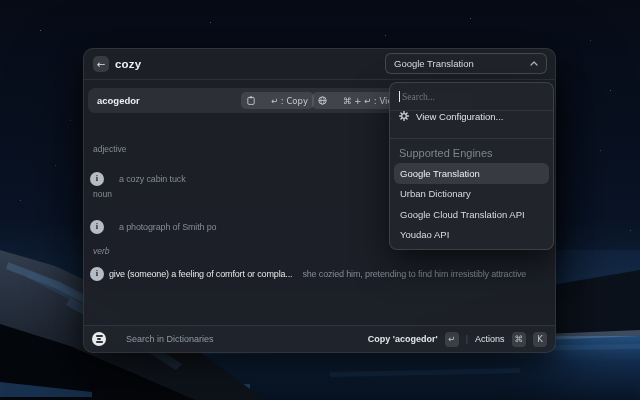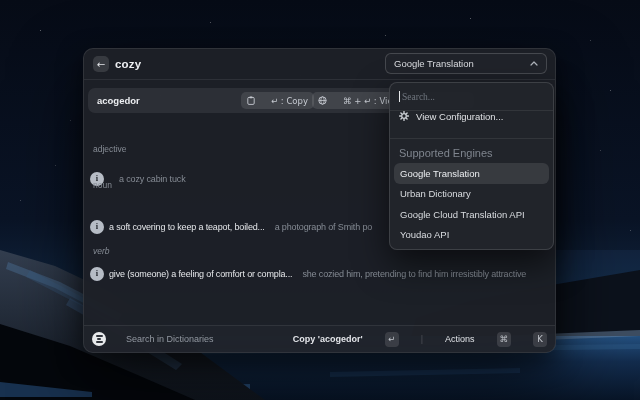--- a/index.html
+++ b/index.html
@@ -51,32 +51,32 @@
   .badge-view{left:224px;width:162px;}
   
   .list-row{position:absolute;left:6px;right:6px;height:25px;display:flex;align-items:center;white-space:nowrap;overflow:hidden;}
   .row-icon{flex:0 0 14px;width:14px;height:14px;border-radius:50%;background:#b6bcc5;margin-right:5px;
     display:flex;align-items:center;justify-content:center;}
   .row-icon .i-glyph{font-family:"Liberation Serif","DejaVu Serif",serif;font-size:8.5px;font-weight:700;color:#262a31;line-height:1;}
   .row-title{font-size:9px;font-weight:500;color:#e5e7ea;letter-spacing:-.15px;}
   .row-sub{font-size:9px;color:#858b94;margin-left:10px;letter-spacing:-.15px;}
   .section-label{position:absolute;left:9px;height:17px;line-height:17px;font-size:8.5px;color:#868c95;}
   .r-translation{top:68px;} .s-adjective{top:92px;} .r-adjective{top:117px;}
-  .s-noun{top:128px;} .r-noun{top:165px;} .s-verb{top:194px;font-style:italic;} .r-verb{top:212px;}
+  .s-noun{top:137px;} .r-noun{top:165px;} .s-verb{top:194px;font-style:italic;} .r-verb{top:212px;}
   
   .footer{position:absolute;left:0;right:0;bottom:0;height:27px;border-top:1px solid rgba(255,255,255,.08);
     display:flex;align-items:center;padding:0 8px;box-sizing:border-box;
     background:rgba(255,255,255,.015);border-radius:0 0 10px 10px;}
   .footer-left{display:flex;align-items:center;gap:20px;flex:1;}
   .dict-icon{width:14px;height:14px;border-radius:50%;background:#e8eaec;display:flex;flex-direction:column;
     align-items:center;justify-content:center;gap:1.5px;}
   .dict-icon i{display:block;width:7px;height:1.5px;background:#31353c;border-radius:1px;}
   .dict-icon i.short{width:4px;}
   .footer-label{font-size:9px;color:#9298a1;}
-  .footer-right{display:flex;align-items:center;gap:22px;}
+  .footer-right{display:flex;align-items:center;gap:7px;}
   .footer-action{font-size:9px;font-weight:600;color:#e3e5e9;}
   .footer-action.secondary{font-weight:500;color:#dfe2e6;}
   .key-badge{min-width:14px;height:15px;padding:0 3px;border-radius:4px;background:rgba(255,255,255,.12);
     display:flex;align-items:center;justify-content:center;font-size:8.5px;color:#c0c4cb;
     font-family:"DejaVu Sans",sans-serif;box-sizing:border-box;}
   .vsep{color:rgba(255,255,255,.18);font-size:9px;}
   
   .panel{position:absolute;left:305px;top:33px;width:165px;height:168px;z-index:60;
     background:rgba(33,36,43,.99);border:1px solid rgba(255,255,255,.13);border-radius:8px;
     box-sizing:border-box;box-shadow:0 14px 34px rgba(0,0,0,.6);overflow:hidden;}
@@ -173,21 +173,20 @@
         <span class="i-glyph">i</span>
       </span>
     <span class="row-sub">a cozy cabin tuck</span>
   </div>
 
   <div class="section-label s-noun">noun</div>
   <div class="list-row r-noun">
     <span class="row-icon">
         <span class="i-glyph">i</span>
       </span>
-    <span class="row-title">a soft covering to keep a teapot, boiled...</span>
     <span class="row-sub">a photograph of Smith po</span>
   </div>
 
   <div class="section-label s-verb">verb</div>
   <div class="list-row r-verb">
     <span class="row-icon">
         <span class="i-glyph">i</span>
       </span>
     <span class="row-title">give (someone) a feeling of comfort or compla...</span>
     <span class="row-sub">she cozied him, pretending to find him irresistibly attractive</span>

